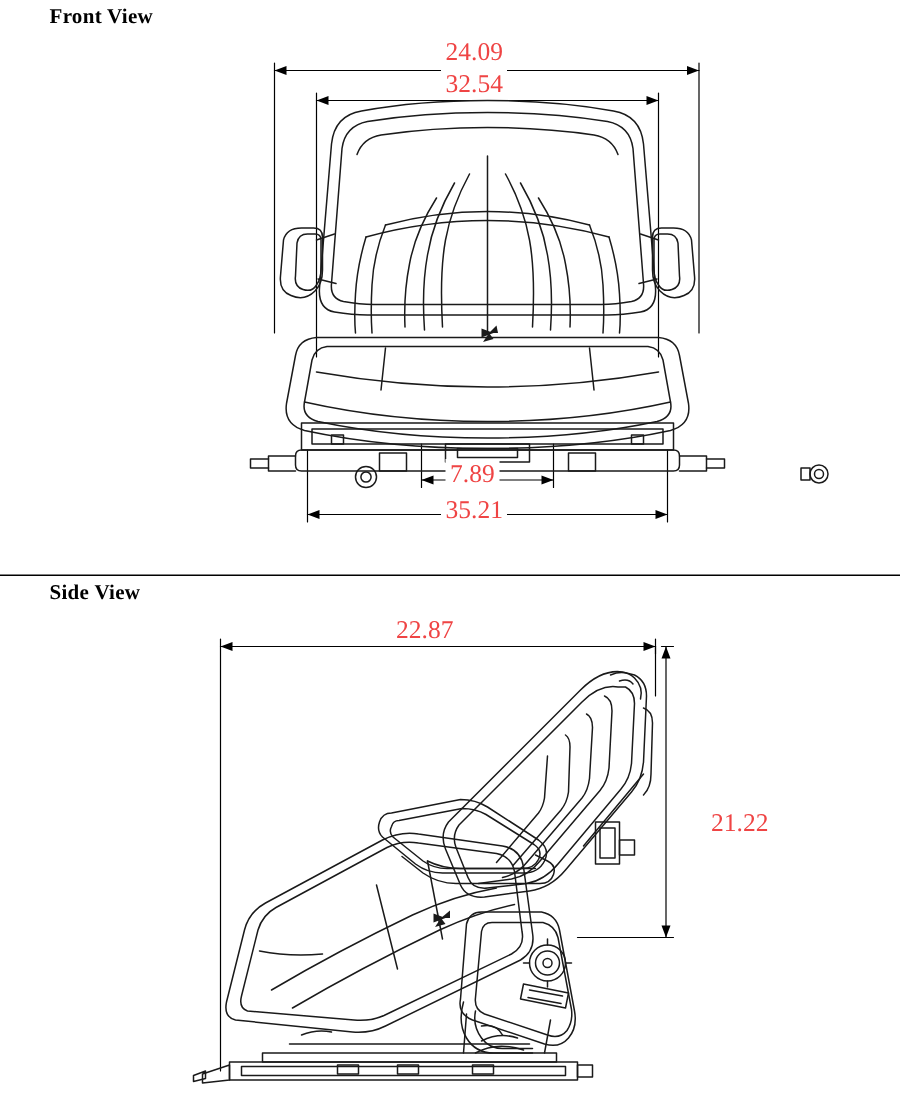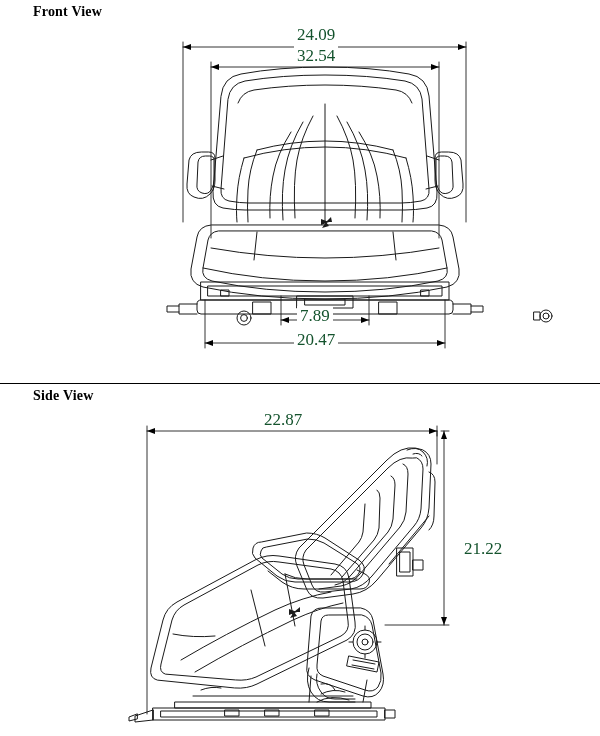--- a/index.html
+++ b/index.html
@@ -53,21 +53,21 @@
     top: 0;
     width: 600px;
     height: 100%;
   }
   svg { display: block; }
 
   .dim-label {
     position: absolute;
     font-family: "Liberation Serif", serif;
     font-size: 17px;
-    color: #14532d;
+    color: #ef4444;
     background: #ffffff;
     padding: 0 3px;
     white-space: nowrap;
   }
 </style>
 </head>
 <body>
 
 <div class="page">
 
@@ -180,21 +180,21 @@
           <path d="M296 219 l8 3 l-8 3 z"></path>
           <path d="M301 222 l5 -5 l1 5 z"></path>
           <path d="M297 228 l4 -6 l3 4 z"></path>
         </g>
       </svg>
     </div>
 
     <div class="dim-label" style="left:269px; top:25px;">24.09</div>
     <div class="dim-label" style="left:269px; top:46px;">32.54</div>
     <div class="dim-label" style="left:272px; top:306px;">7.89</div>
-    <div class="dim-label" style="left:269px; top:330px;">20.47</div>
+    <div class="dim-label" style="left:269px; top:330px;">35.21</div>
   </div>
 
   <div class="divider" id="divider-top"></div>
 
   <div class="panel" id="side-panel">
 
     <div class="panel-title">Side View</div>
 
     <div class="view-wrap">
       <svg width="600" height="352" viewBox="0 0 600 352" xmlns="http://www.w3.org/2000/svg">
@@ -299,16 +299,16 @@
 
         <g fill="#1a1a1a" stroke="none">
           <path d="M264 225 l8 3 l-8 3 z"></path>
           <path d="M269 228 l6 -5 l0 5 z"></path>
           <path d="M265 234 l4 -6 l3 4 z"></path>
         </g>
       </svg>
     </div>
 
     <div class="dim-label" style="left:236px; top:26px;">22.87</div>
-    <div class="dim-label" style="left:436px; top:155px;">21.22</div>
+    <div class="dim-label" style="left:446px; top:155px;">21.22</div>
   </div>
 
 </div>
 
 </body></html>

